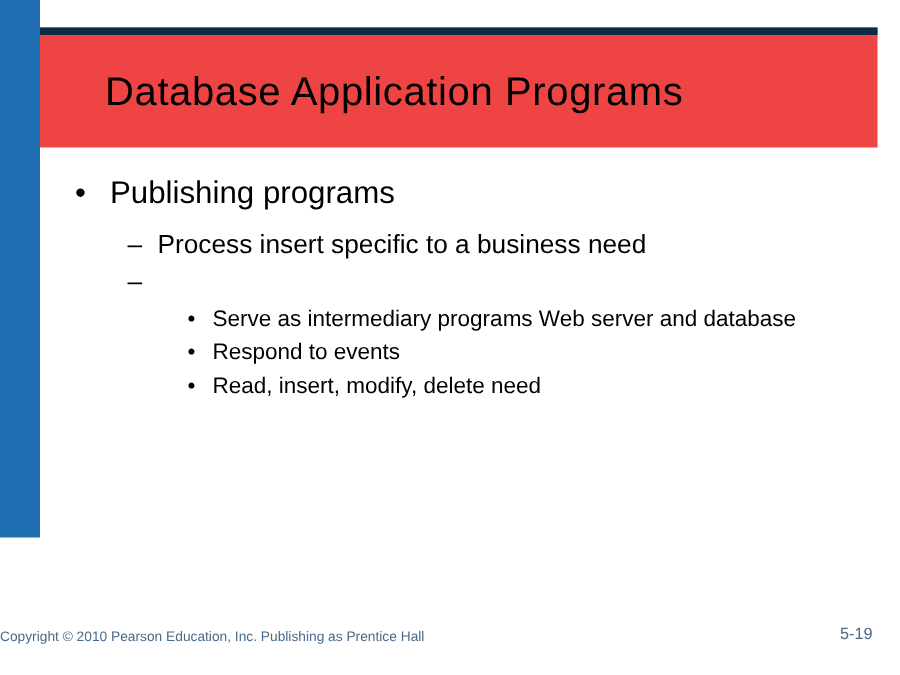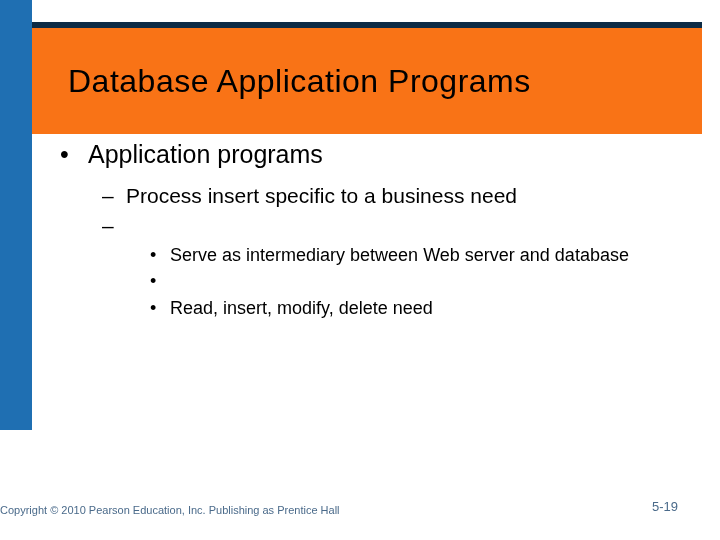--- a/index.html
+++ b/index.html
@@ -17,26 +17,26 @@
     top: 0;
     width: 32px;
     height: 430px;
     background: #1f6fb2;
   }
   .title-band {
     position: absolute;
     left: 32px;
     top: 22px;
     right: 18px;
-    height: 112px;
-    background: #f97316;
+    height: 96px;
+    background: #ef4444;
     border-top: 6px solid #0d2b45;
     display: flex;
     align-items: center;
-    padding-left: 36px;
+    padding-left: 52px;
   }
   .title-text {
     font-size: 32px;
     color: #000;
     letter-spacing: 0.5px;
   }
   .content {
     position: absolute;
     left: 60px;
     top: 140px;
@@ -77,52 +77,53 @@
     bottom: 24px;
     left: 0;
     right: 0;
     text-align: left;
     font-size: 11px;
     color: #4a6a8a;
   }
   .page-num {
     position: absolute;
     bottom: 26px;
-    right: 42px;
+    right: 22px;
     font-size: 13px;
     color: #4a6a8a;
   }
 </style>
 </head>
 <body>
 
 <div class="blue-sidebar"></div>
 
 <div class="title-band">
   <div class="title-text">Database Application Programs</div>
 </div>
 
 <div class="content">
   <div class="lvl1">
     <span class="bullet">•</span>
-    <span>Application programs</span>
+    <span>Publishing programs</span>
   </div>
   <div class="lvl2">
     <span class="bullet">–</span>
     <span>Process insert specific to a business need</span>
   </div>
   <div class="lvl2">
     <span class="bullet">–</span>
   </div>
   <div class="lvl3">
     <span class="bullet">•</span>
-    <span>Serve as intermediary between Web server and database</span>
+    <span>Serve as intermediary programs Web server and database</span>
   </div>
   <div class="lvl3">
     <span class="bullet">•</span>
+    <span>Respond to events</span>
   </div>
   <div class="lvl3">
     <span class="bullet">•</span>
     <span>Read, insert, modify, delete need</span>
   </div>
 </div>
 
 <div class="footer-copy">Copyright © 2010 Pearson Education, Inc. Publishing as Prentice Hall</div>
 <div class="page-num">5-19</div>
 

